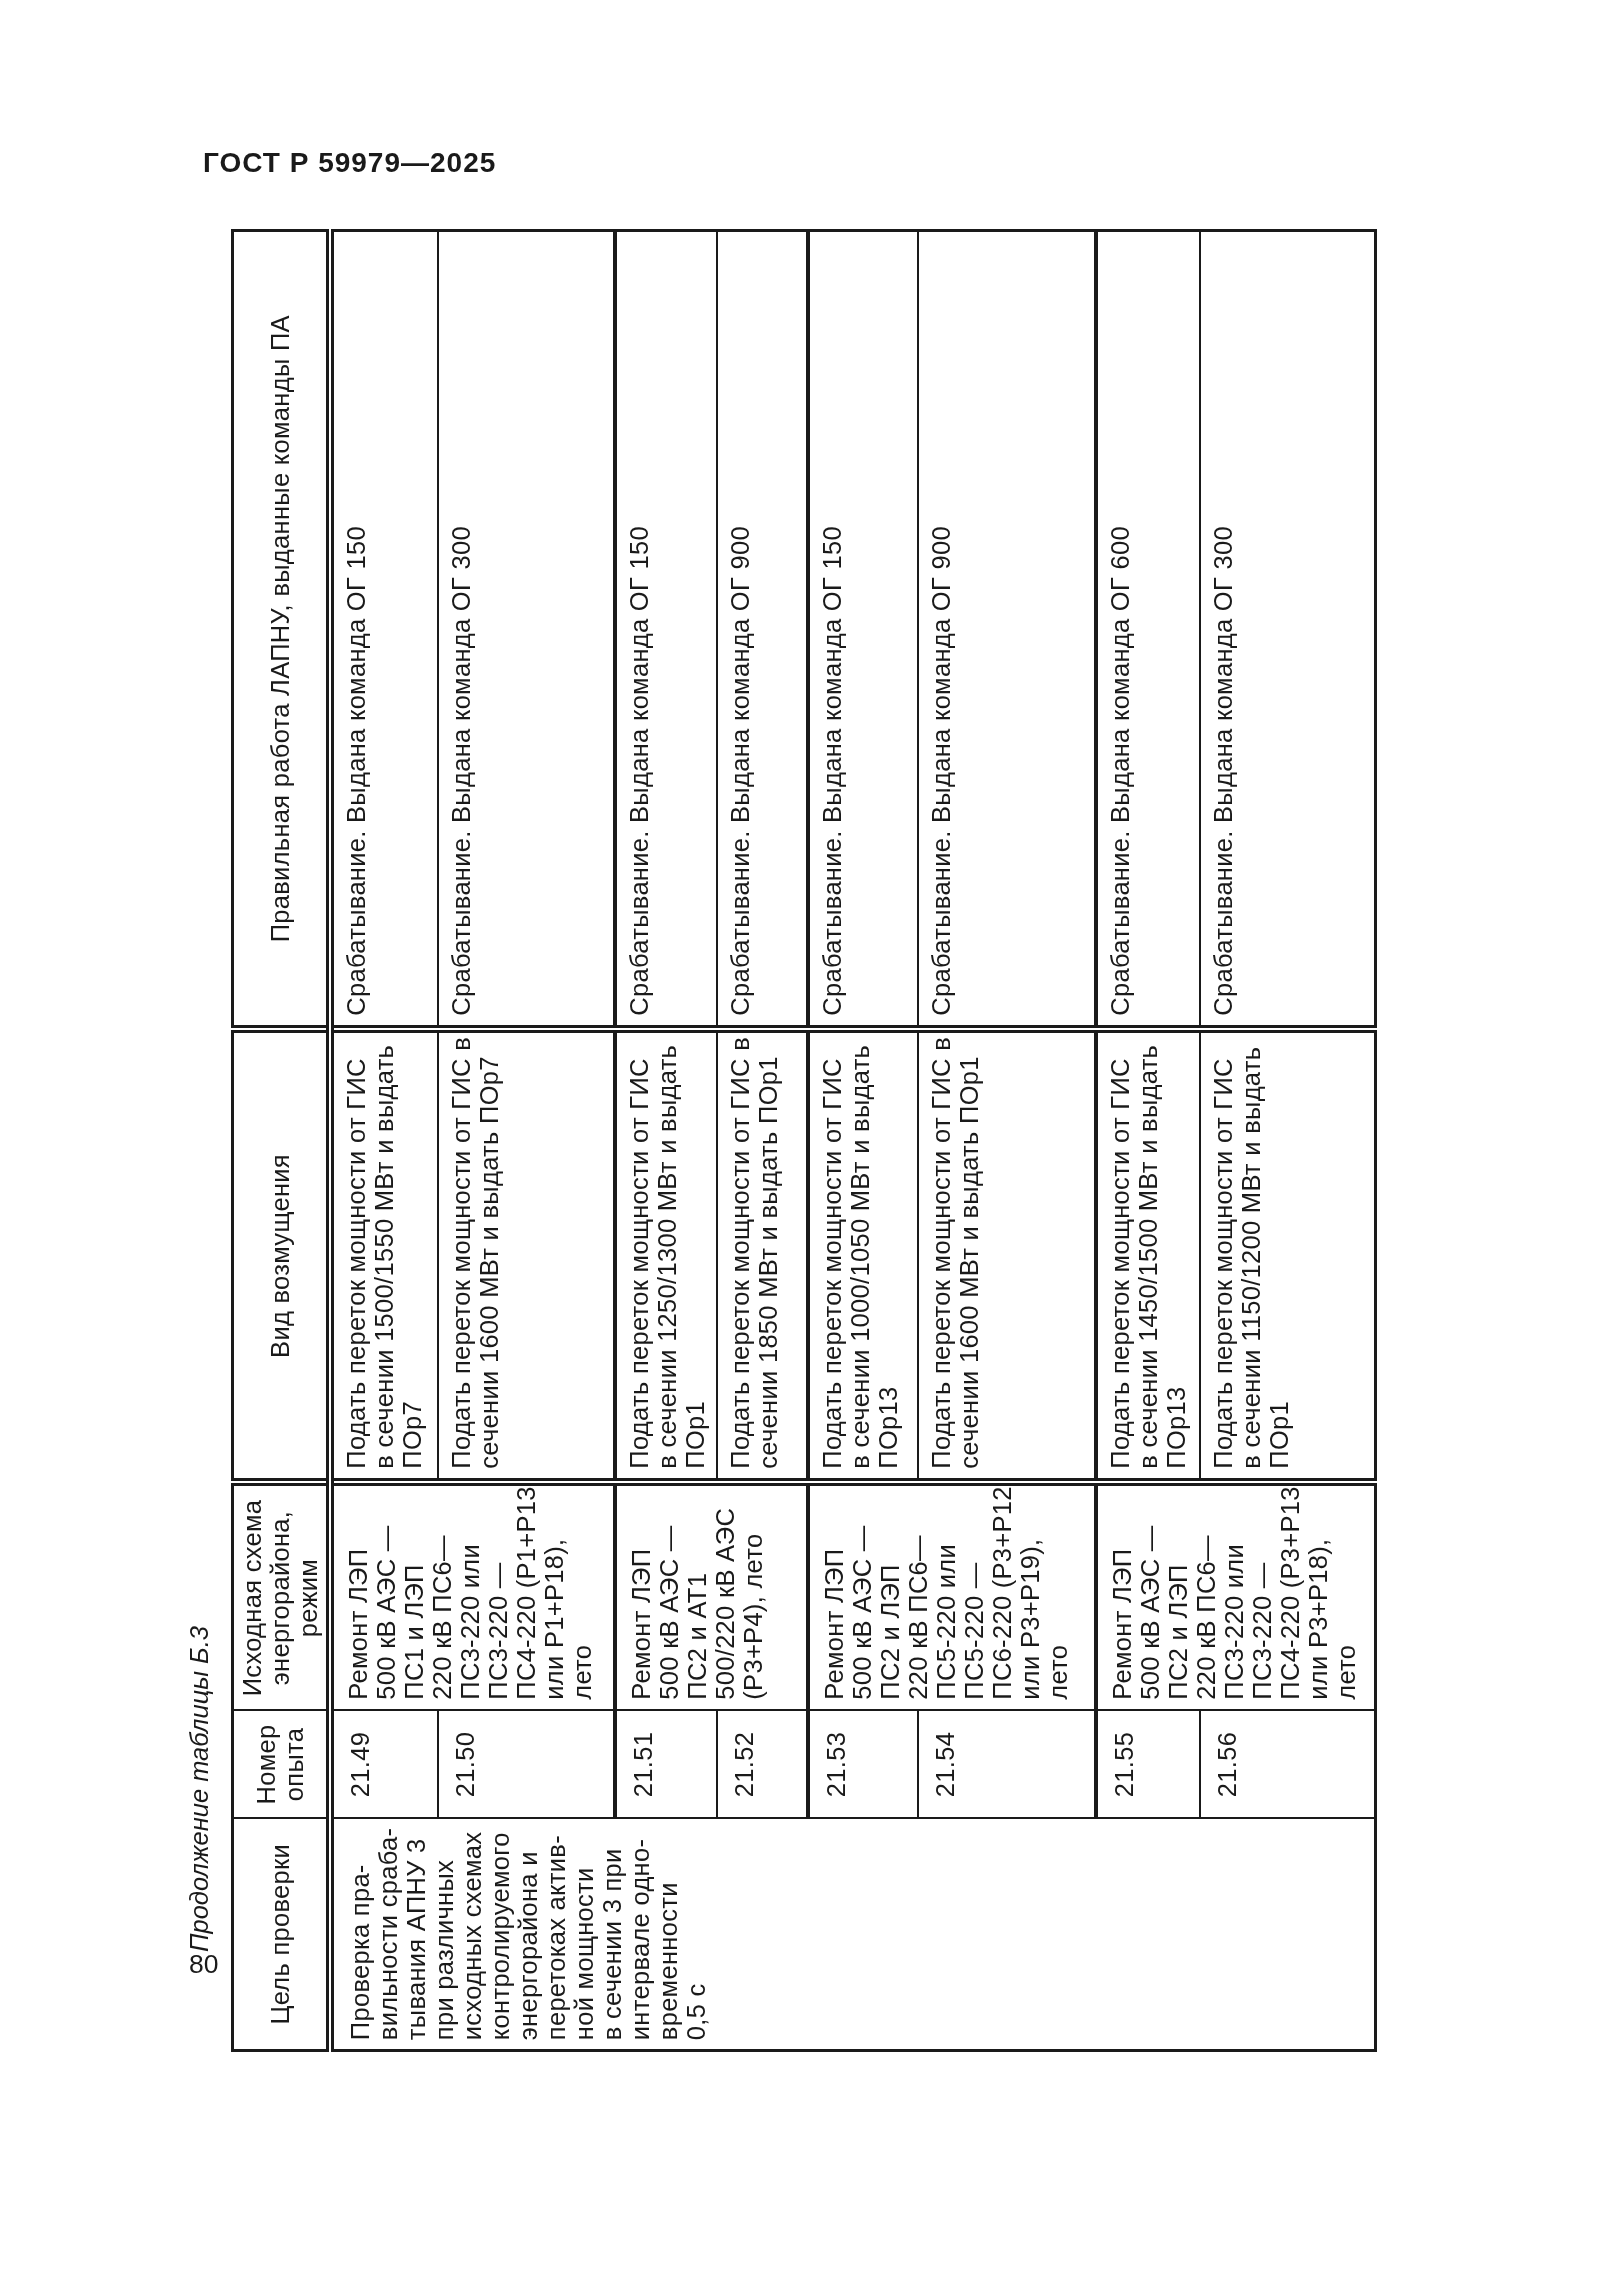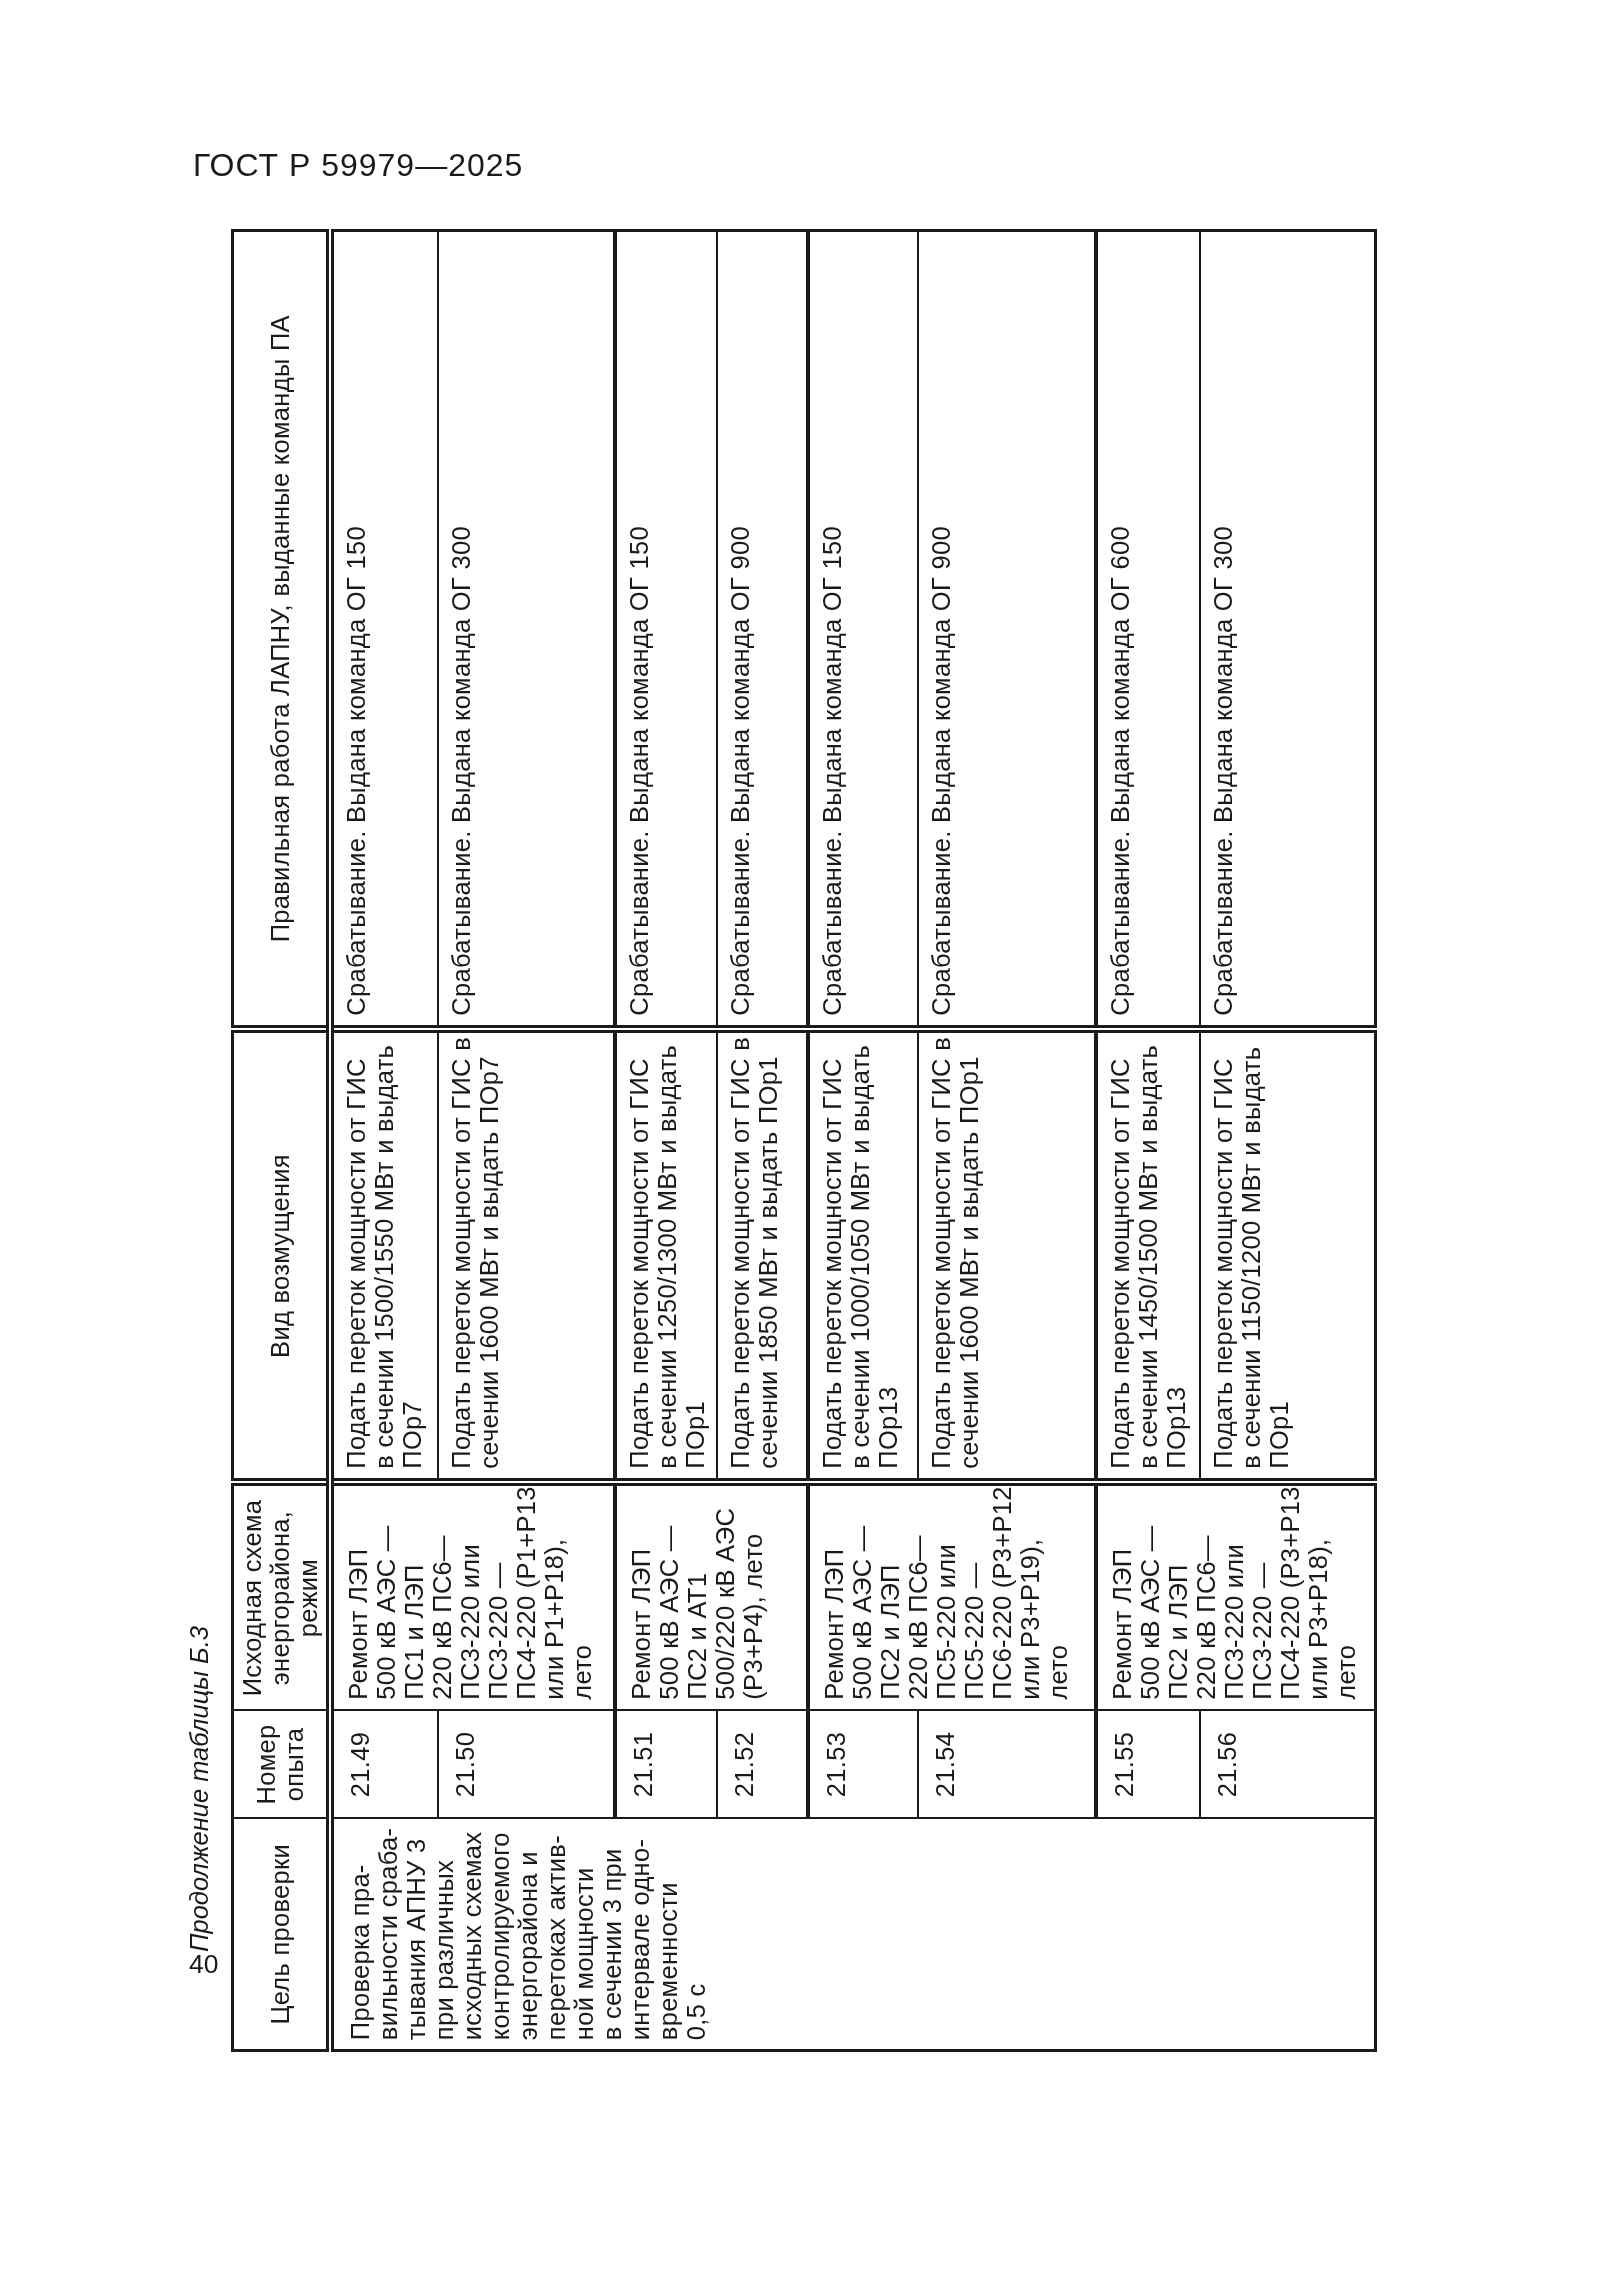--- a/index.html
+++ b/index.html
@@ -5,22 +5,22 @@
   html, body { margin: 0; padding: 0; }
   body {
     width: 1621px; height: 2293px;
     position: relative;
     background: #ffffff;
     color: #1a1a1a;
     font-family: "Liberation Sans", sans-serif;
     overflow: hidden;
   }
   .doc-header {
-    position: absolute; left: 193px; top: 147px;
-    font-size: 32px; font-weight: normal; letter-spacing: 1px;
+    position: absolute; left: 203px; top: 147px;
+    font-size: 28px; font-weight: bold; letter-spacing: 1px;
   }
   
   .rot-wrap {
     position: absolute; left: 231px; top: 232px;
     width: 1820px; height: 1135px;
     transform-origin: 0 0;
     transform: rotate(-90deg) translateX(-1820px);
   }
   table.main {
     border-collapse: collapse; table-layout: fixed;
@@ -59,21 +59,21 @@
     font-size: 26.5px;
   }
 </style>
 </head>
 <body>
 
 <div class="doc-header">ГОСТ Р 59979—2025</div>
 
 <div class="caption">Продолжение таблицы Б.3</div>
 
-<div class="page-num">40</div>
+<div class="page-num">80</div>
 
 <div class="rot-wrap">
   <table class="main">
     <colgroup>
       <col style="width:232px">
       <col style="width:108px">
       <col style="width:228px">
       <col style="width:453px">
       <col style="width:799px">
     </colgroup>

